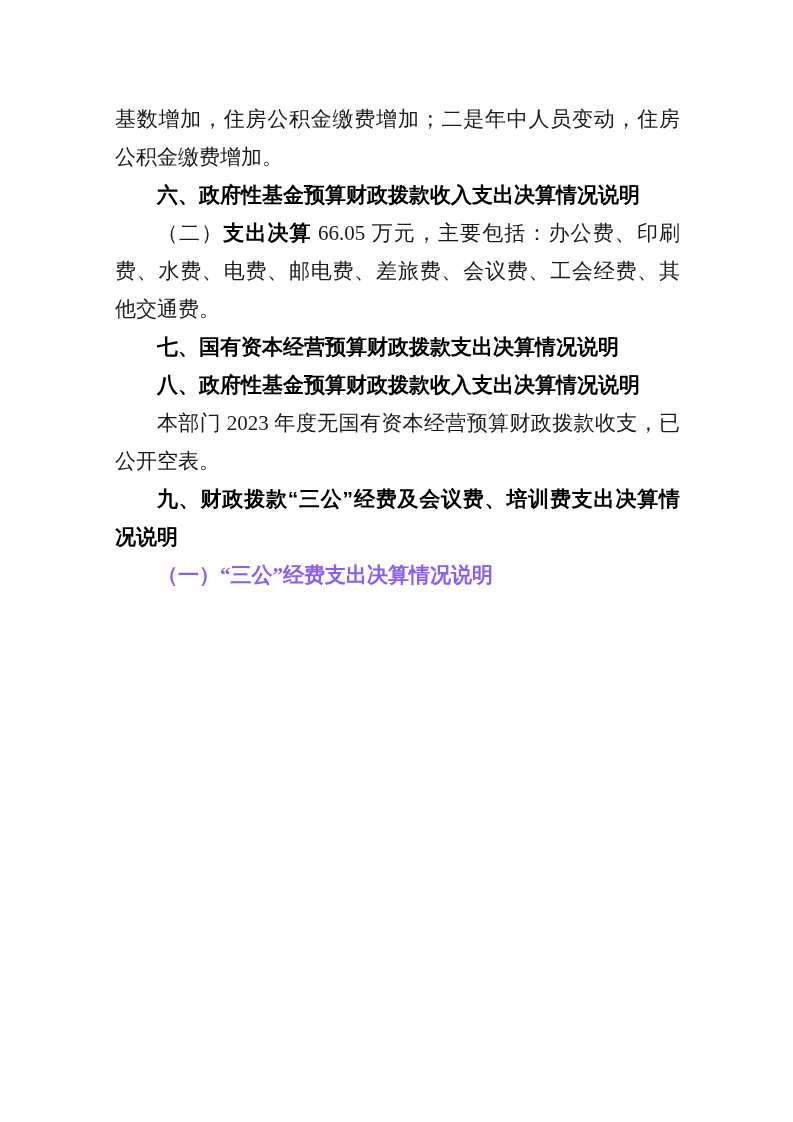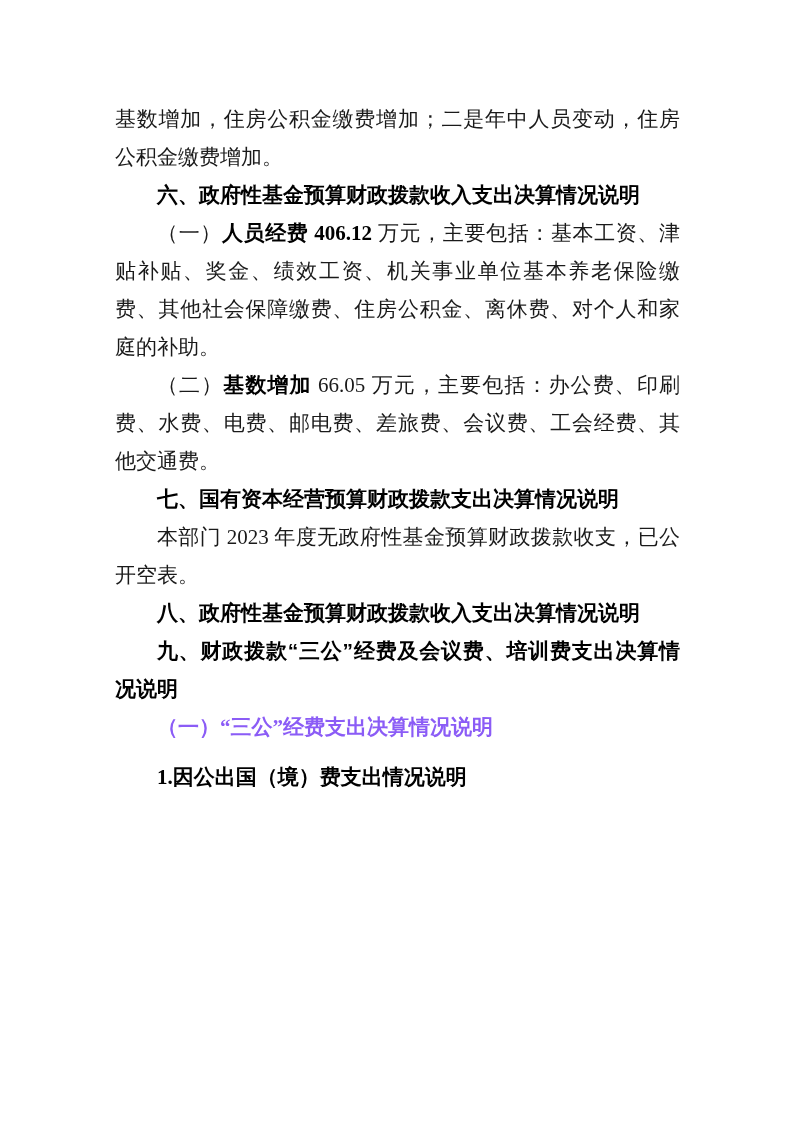--- a/index.html
+++ b/index.html
@@ -64,32 +64,30 @@
 <body>
 
 <div class="page">
   <div class="doc">
 
     <p class="para-noindent"><span>基数增加，住房公积金缴费增加；二是年中人员变动，住房公积金缴费增加。</span></p>
 
     <p class="heading"><span>六、政府性基金预算财政拨款收入支出决算情况说明</span></p>
 
 
-    <p class="para-indent"><span>（一）</span><span class="run-bold">人员经费 406.12</span><span> 万元，主要包括：基本工资、津贴补贴、奖金、绩效工资、机关事业单位基本养老保险缴费、其他社会保障缴费、住房公积金、离休费、对个人和家庭的补助。</span></p>
 
-    <p class="para-indent"><span>（二）</span><span class="run-bold">基数增加</span><span> 66.05 万元，主要包括：办公费、印刷费、水费、电费、邮电费、差旅费、会议费、工会经费、其他交通费。</span></p>
+    <p class="para-indent"><span>（二）</span><span class="run-bold">支出决算</span><span> 66.05 万元，主要包括：办公费、印刷费、水费、电费、邮电费、差旅费、会议费、工会经费、其他交通费。</span></p>
 
     <p class="heading"><span>七、国有资本经营预算财政拨款支出决算情况说明</span></p>
 
-    <p class="para-indent"><span>本部门 2023 年度无政府性基金预算财政拨款收支，已公开空表。</span></p>
 
     <p class="heading"><span>八、政府性基金预算财政拨款收入支出决算情况说明</span></p>
 
+    <p class="para-indent"><span>本部门 2023 年度无国有资本经营预算财政拨款收支，已公开空表。</span></p>
 
     <p class="heading"><span>九、财政拨款“三公”经费及会议费、培训费支出决算情况说明</span></p>
 
     <p class="subheading-kai"><span>（一）“三公”经费支出决算情况说明</span></p>
 
 
-    <p class="subheading-kai-strong extra-gap"><span>1.因公出国（境）费支出情况说明</span></p>
 
   </div>
 </div>
 
 </body></html>

